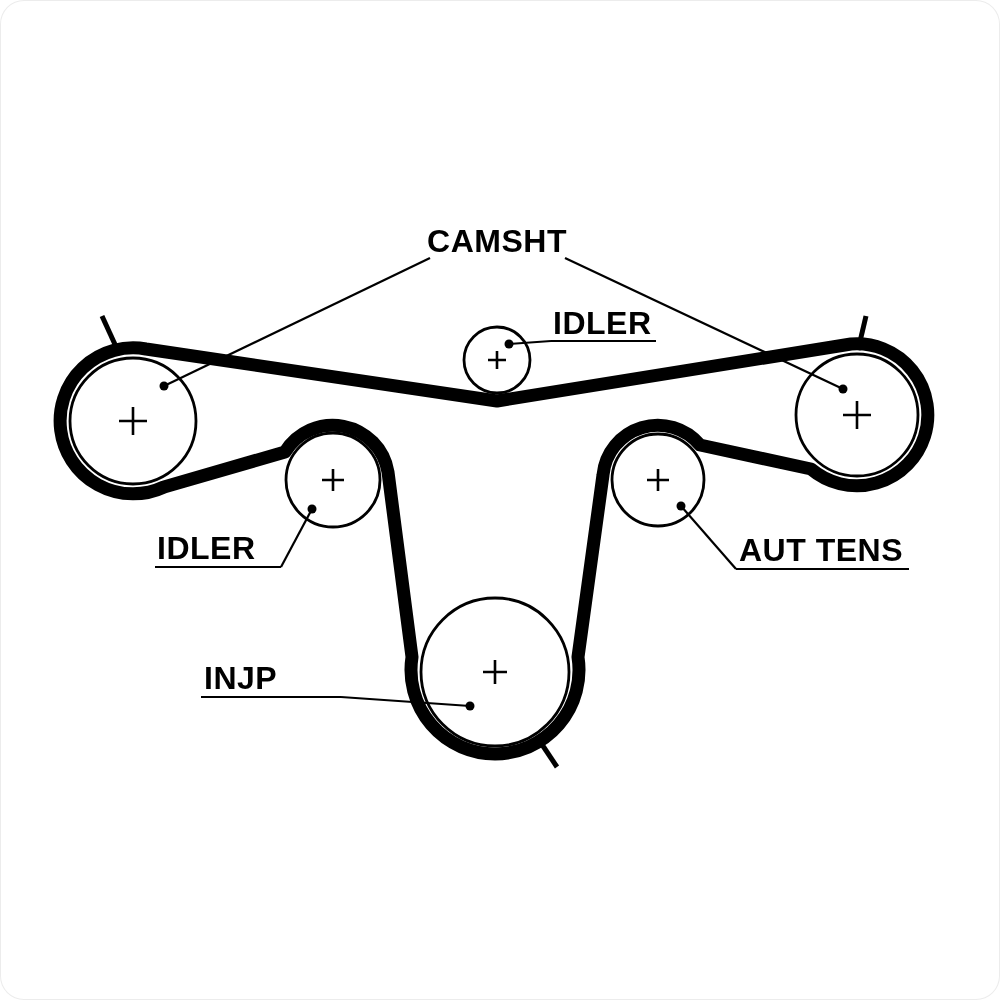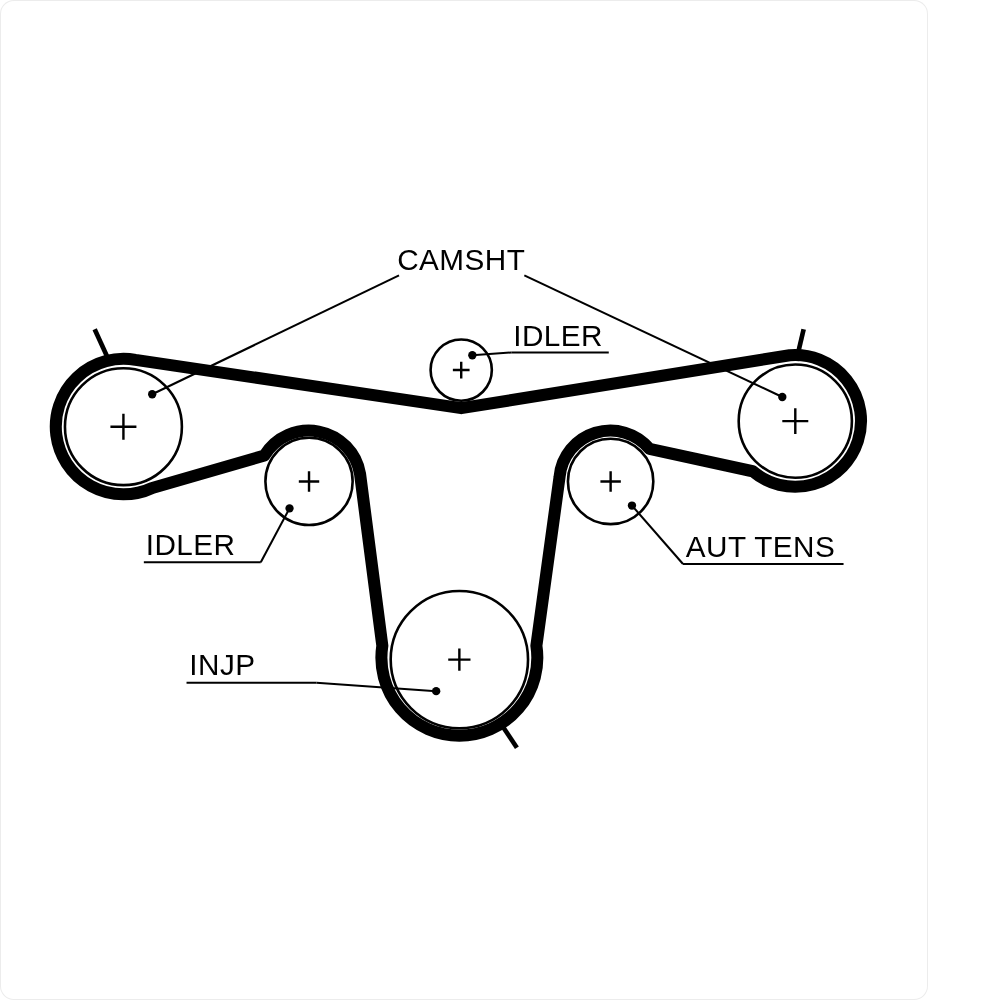--- a/index.html
+++ b/index.html
@@ -7,26 +7,27 @@
     --line-color: #000000;
     --bg-color: #ffffff;
   }
   html, body {
     margin: 0;
     padding: 0;
     background: var(--bg-color);
   }
   .stage {
     position: relative;
-    width: 928px;
+    width: 1000px;
     height: 1000px;
     background: var(--bg-color);
-    border-radius: 14px;
+    border-radius: 24px;
     box-shadow: inset 0 0 0 1px #ececec;
     overflow: hidden;
+    font-weight: bold;
   }
   svg {
     position: absolute;
     inset: 0;
     width: 100%;
     height: 100%;
   }
   .belt {
     fill: none;
     stroke: var(--line-color);

